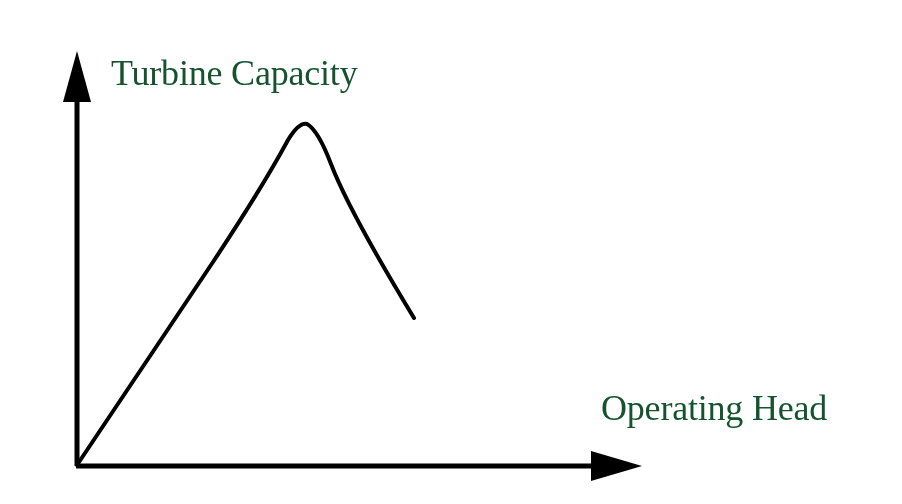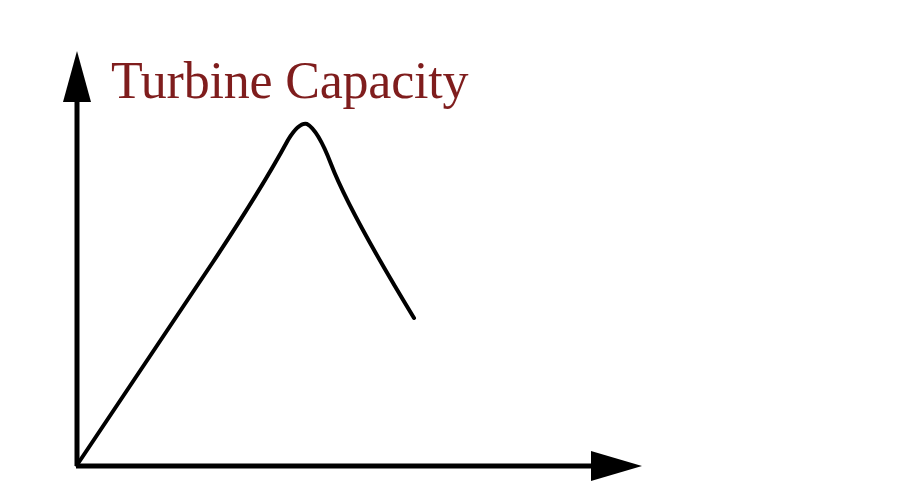--- a/index.html
+++ b/index.html
@@ -22,24 +22,24 @@
     position: absolute;
     left: 0;
     top: 0;
     width: 902px;
     height: 504px;
     display: block;
   }
   .axis-label {
     position: absolute;
     font-family: "Liberation Serif", serif;
-    font-size: 52px;
+    font-size: 36px;
     font-weight: normal;
     line-height: 1;
-    color: #7f1d1d;
+    color: #14532d;
     white-space: nowrap;
     letter-spacing: -0.2px;
   }
   #ylabel-text {
     left: 111px;
     top: 55px;
   }
   #xlabel-text {
     left: 601px;
     top: 390px;
@@ -61,14 +61,15 @@
     <line id="x-axis-shaft" x1="76" y1="466" x2="595" y2="466" stroke="#000000" stroke-width="5" stroke-linecap="butt"></line>
 
     <polygon id="x-axis-arrowhead" points="642,466 591,481 591,451" fill="#000000"></polygon>
 
     <path id="capacity-curve" d="M 77 465 L 213 262 Q 262 188 288 140 Q 299 122 307 124 Q 318 130 331 164 Q 349 211 414 318" fill="none" stroke="#000000" stroke-width="4" stroke-linecap="round" stroke-linejoin="round"></path>
 
   </svg>
 
   <div id="ylabel-text" class="axis-label">Turbine Capacity</div>
 
+  <div id="xlabel-text" class="axis-label">Operating Head</div>
 
 </div>
 
 </body></html>

